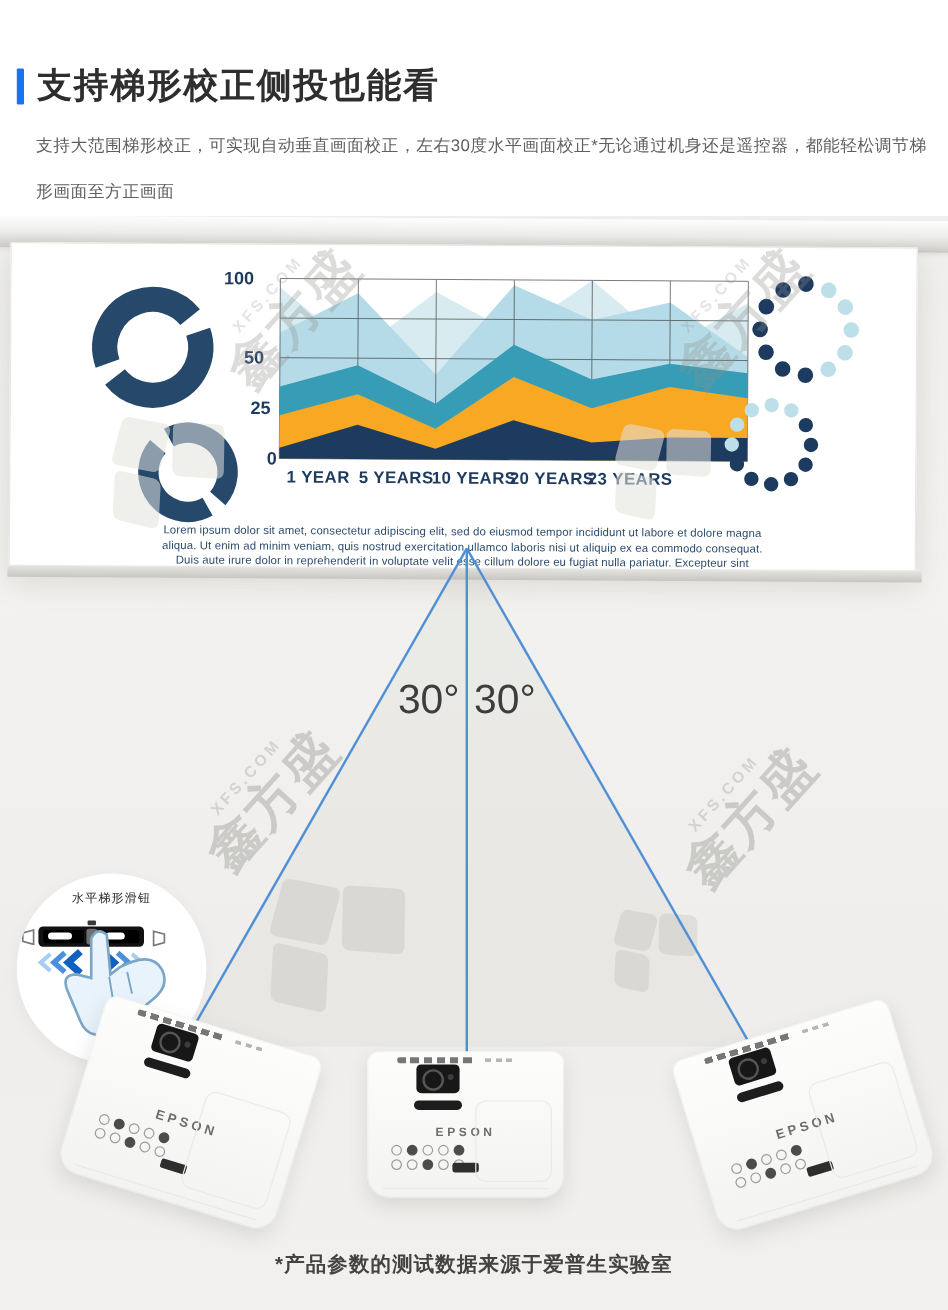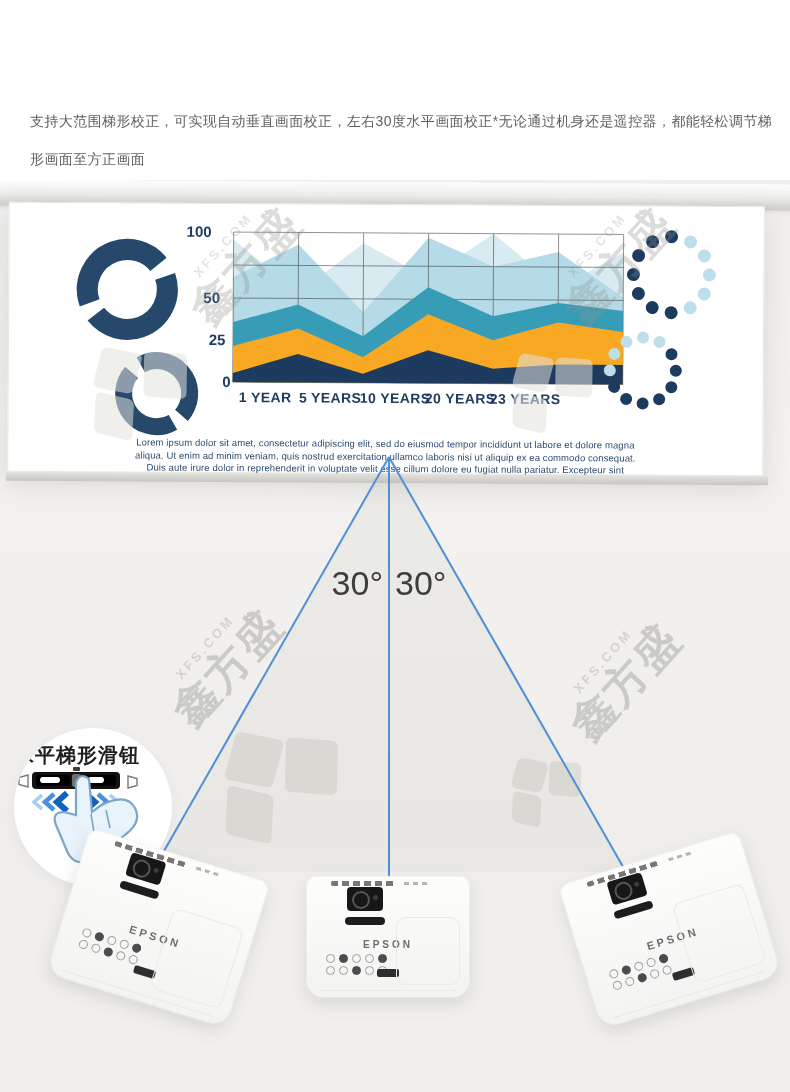--- a/index.html
+++ b/index.html
@@ -53,22 +53,22 @@
   .fold.light i{background:#e3e2de;}
 
   
   .beam{position:absolute;left:0;top:260px;width:790px;height:460px;z-index:4;pointer-events:none;}
   .angles{position:absolute;left:289px;top:384px;width:200px;display:flex;justify-content:center;
           gap:12px;z-index:4;font-size:34px;color:#3d3d3d;}
 
   
   .callout{position:absolute;left:14px;top:548px;width:158px;height:158px;border-radius:50%;
            background:#fff;z-index:5;overflow:hidden;box-shadow:0 4px 14px rgba(0,0,0,.05);}
-  .callout-label{position:absolute;left:0;top:14px;width:100%;
-           font-size:20px;font-weight:700;color:#1f1f1f;letter-spacing:1px;}
+  .callout-label{position:absolute;left:0;top:14px;width:100%;text-align:center;
+           font-size:10px;font-weight:400;color:#1f1f1f;letter-spacing:1px;}
   .sbar{position:absolute;left:18px;top:44px;width:88px;height:17px;background:#121212;border-radius:4px;}
   .sbar .win{position:absolute;top:3px;height:11px;background:#000;border-radius:2px;}
   .sbar .w1{left:4px;width:34px;} .sbar .w2{left:50px;width:34px;}
   .sbar .pill{position:absolute;top:5px;height:6px;background:#fff;border-radius:3px;}
   .sbar .p1{left:8px;width:20px;} .sbar .p2{left:56px;width:16px;}
   .sbar .knob{position:absolute;left:40px;top:2px;width:9px;height:13px;background:#6f6f6f;border-radius:2px;}
   .sbar .notch{position:absolute;left:41px;top:-5px;width:7px;height:4px;background:#3a3a3a;border-radius:1px;}
   .keyicon{position:absolute;width:13px;height:14px;}
   .key-l{left:3px;top:46px;} .key-r{left:112px;top:47px;}
   .chev{position:absolute;left:0px;top:62px;}
@@ -104,20 +104,24 @@
   
   .caption{position:absolute;left:0;top:862px;width:100%;text-align:center;z-index:4;
       font-size:17px;font-weight:600;color:#454340;letter-spacing:1px;}
 </style>
 </head>
 <body>
 
 <div class="page">
 
   <div class="header">
+    <div class="title-row">
+      <div class="accent-bar"></div>
+      <div class="title">支持梯形校正侧投也能看</div>
+    </div>
     <div class="desc">支持大范围梯形校正，可实现自动垂直画面校正，左右30度水平画面校正*无论通过机身还是遥控器，都能轻松调节梯形画面至方正画面</div>
   </div>
 
   <div class="photo">
 
     <div class="screen-case"></div>
 
     <div class="board">
       <svg id="screen-svg" width="754" height="268" viewBox="0 0 754 268">
 
@@ -338,14 +342,15 @@
           <span></span>
           <span class="dark"></span>
           <span></span>
           <span></span>
       </div>
       <div class="badge"></div>
       <div class="door"></div>
       <div class="footline"></div>
     </div>
 
+    <div class="caption">*产品参数的测试数据来源于爱普生实验室</div>
   </div>
 </div>
 
 </body></html>

